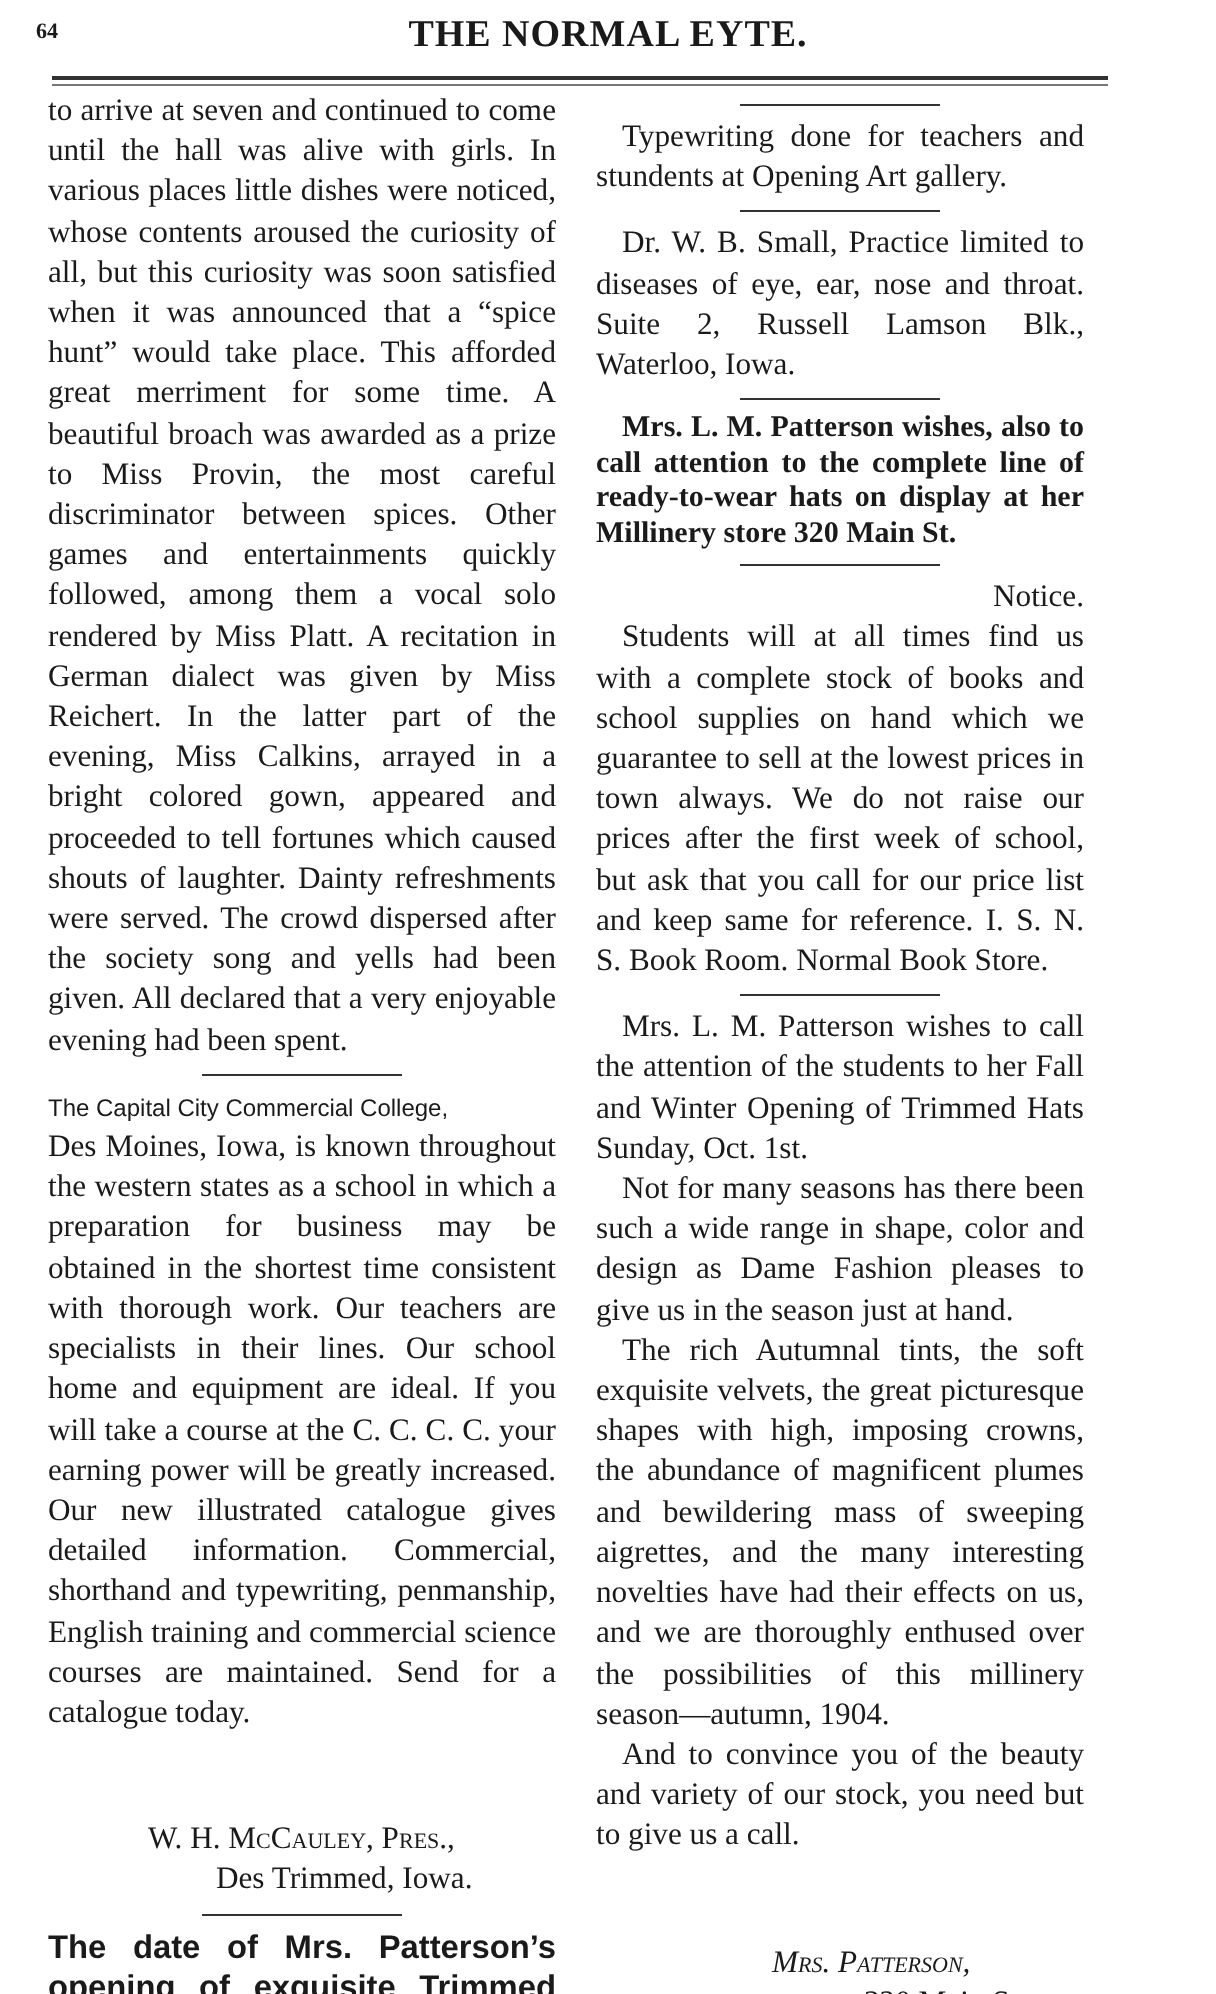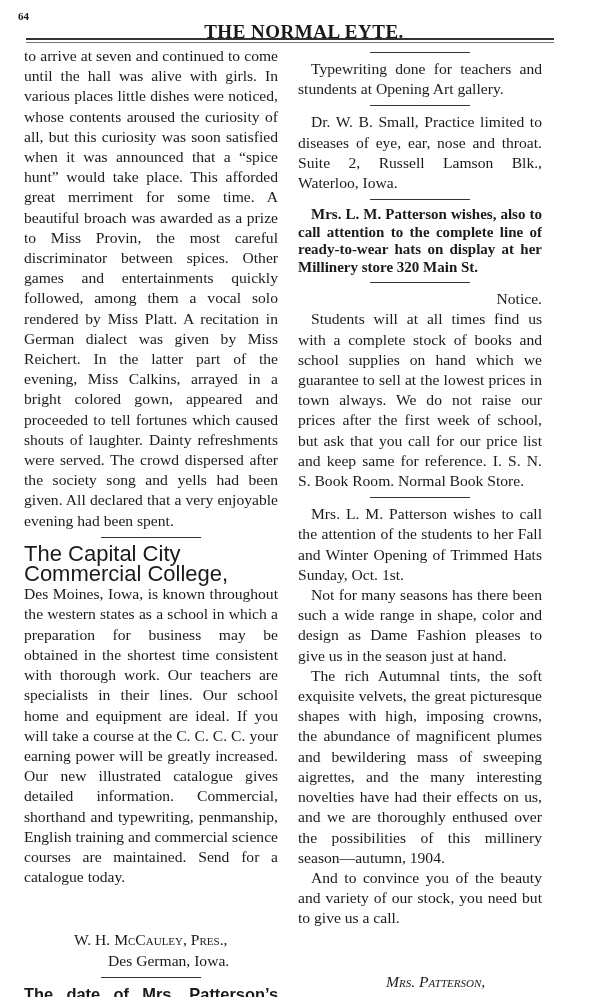--- a/index.html
+++ b/index.html
@@ -1,35 +1,35 @@
 <!DOCTYPE html>
 <html><head>
 <meta charset="utf-8">
 <style>
   html, body { margin:0; padding:0; background:#ffffff; }
   body { width:608px; height:997px; position:relative; overflow:hidden; color:#1a1a1a;
          font-family:"DejaVu Serif", "Liberation Serif", serif; }
   .page-number { position:absolute; left:18px; top:10px; font-size:11px; font-weight:bold;
                  font-family:"Liberation Serif", serif; }
-  .masthead { position:absolute; left:0; width:608px; top:21px; text-align:center;
+  .masthead { position:absolute; left:0; width:608px; top:7px; text-align:center;
               font-size:19px; font-weight:bold; letter-spacing:0.5px;
               font-family:"Liberation Serif", serif; }
   .head-rule { position:absolute; left:26px; width:528px; top:38px; height:0;
                border-top:2px solid #333; }
   .head-rule2 { position:absolute; left:26px; width:528px; top:42px; height:0;
                 border-top:1px solid #777; }
   .col { position:absolute; top:46px; font-family:"Liberation Serif", serif;
          font-size:15.6px; line-height:20.2px; }
   .col-left { left:24px; width:254px; }
   .col-right { left:298px; width:244px; }
   p { margin:0; text-align:justify; }
   p.indent { text-indent:13px; }
   .rule { width:100px; border-top:1.5px solid #333; margin:6px auto 6px auto; height:0; }
   .center { text-align:right; }
-  .college-title { font-family:"Liberation Sans", sans-serif; font-size:22px; }
+  .college-title { font-family:"Liberation Sans", sans-serif; font-size:12px; }
   .ad-bold { font-family:Liberation Serif, serif; font-weight:bold; font-size:15px;
              line-height:17.5px; text-align:justify; }
   .ad-big { font-family:"Liberation Sans", sans-serif; font-weight:bold; font-size:16.4px;
             line-height:20px; text-align:justify; }
   .sig { font-variant:small-caps;margin-top:43px; }
   .sig-line1 { padding-left:50px; }
   .sig-line2 { padding-left:84px; }
   .rsig1 { padding-left:88px;font-style:italic; }
   .rsig2 { padding-left:134px; }
 </style>
@@ -42,21 +42,21 @@
 <div class="head-rule2"></div>
 
 <div class="col col-left">
   <p>to arrive at seven and continued to come until the hall was alive with girls. In various places little dishes were noticed, whose contents aroused the curiosity of all, but this curiosity was soon satisfied when it was announced that a “spice hunt” would take place. This afforded great merriment for some time. A beautiful broach was awarded as a prize to Miss Provin, the most careful discriminator between spices. Other games and entertainments quickly followed, among them a vocal solo rendered by Miss Platt. A recitation in German dialect was given by Miss Reichert. In the latter part of the evening, Miss Calkins, arrayed in a bright colored gown, appeared and proceeded to tell fortunes which caused shouts of laughter. Dainty refreshments were served. The crowd dispersed after the society song and yells had been given. All declared that a very enjoyable evening had been spent.</p>
   <div class="rule"></div>
 
   <div>
     <div class="college-title">The Capital City Commercial College,</div>
     <p>Des Moines, Iowa, is known throughout the western states as a school in which a preparation for business may be obtained in the shortest time consistent with thorough work. Our teachers are specialists in their lines. Our school home and equipment are ideal. If you will take a course at the C. C. C. C. your earning power will be greatly increased. Our new illustrated catalogue gives detailed information. Commercial, shorthand and typewriting, penmanship, English training and commercial science courses are maintained. Send for a catalogue today.</p>
     <div class="sig sig-line1">W. H. McCauley, Pres.,</div>
-    <div class="sig-line2">Des German, Iowa.</div>
+    <div class="sig-line2">Des Trimmed, Iowa.</div>
   </div>
   <div class="rule"></div>
 
   <p class="ad-big">The date of Mrs. Patterson’s opening of exquisite Trimmed Hats is Sat., Oct. 1st.</p>
 </div>
 
 <div class="col col-right">
   <div class="rule"></div>
 
   <p class="indent">Typewriting done for teachers and stundents at Opening Art gallery.</p>

